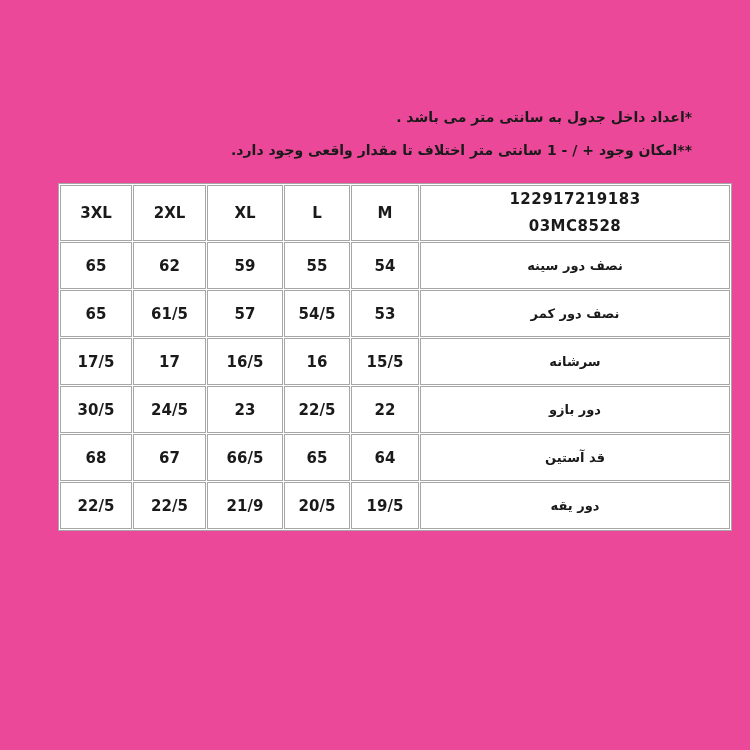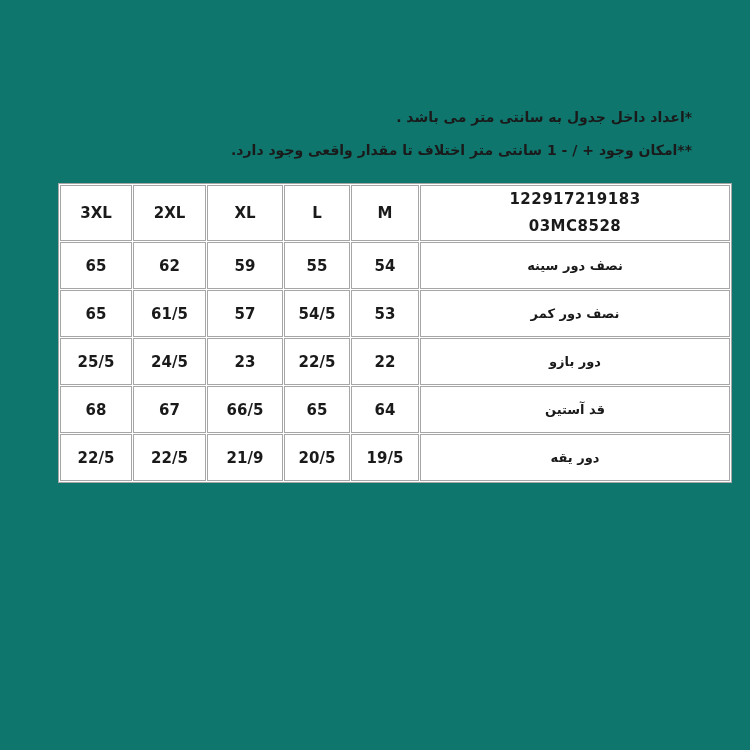--- a/index.html
+++ b/index.html
@@ -4,21 +4,21 @@
 <style>
   html, body {
     margin: 0;
     padding: 0;
     background: #ffffff;
   }
   .page {
     position: relative;
     width: 750px;
     height: 750px;
-    background: #0f766e;
+    background: #ec4899;
     font-family: "DejaVu Sans", sans-serif;
     color: #1a1a1a;
     overflow: hidden;
   }
   .notes {
     position: absolute;
     top: 101px;
     right: 58px;
     direction: rtl;
     text-align: right;
@@ -116,23 +116,31 @@
 
     <tr>
       <td class="value-cell">65</td>
       <td class="value-cell">61/5</td>
       <td class="value-cell">57</td>
       <td class="value-cell">54/5</td>
       <td class="value-cell">53</td>
       <td class="label-cell">نصف دور کمر</td>
     </tr>
 
+    <tr>
+      <td class="value-cell">17/5</td>
+      <td class="value-cell">17</td>
+      <td class="value-cell">16/5</td>
+      <td class="value-cell">16</td>
+      <td class="value-cell">15/5</td>
+      <td class="label-cell">سرشانه</td>
+    </tr>
 
     <tr>
-      <td class="value-cell">25/5</td>
+      <td class="value-cell">30/5</td>
       <td class="value-cell">24/5</td>
       <td class="value-cell">23</td>
       <td class="value-cell">22/5</td>
       <td class="value-cell">22</td>
       <td class="label-cell">دور بازو</td>
     </tr>
 
     <tr>
       <td class="value-cell">68</td>
       <td class="value-cell">67</td>

